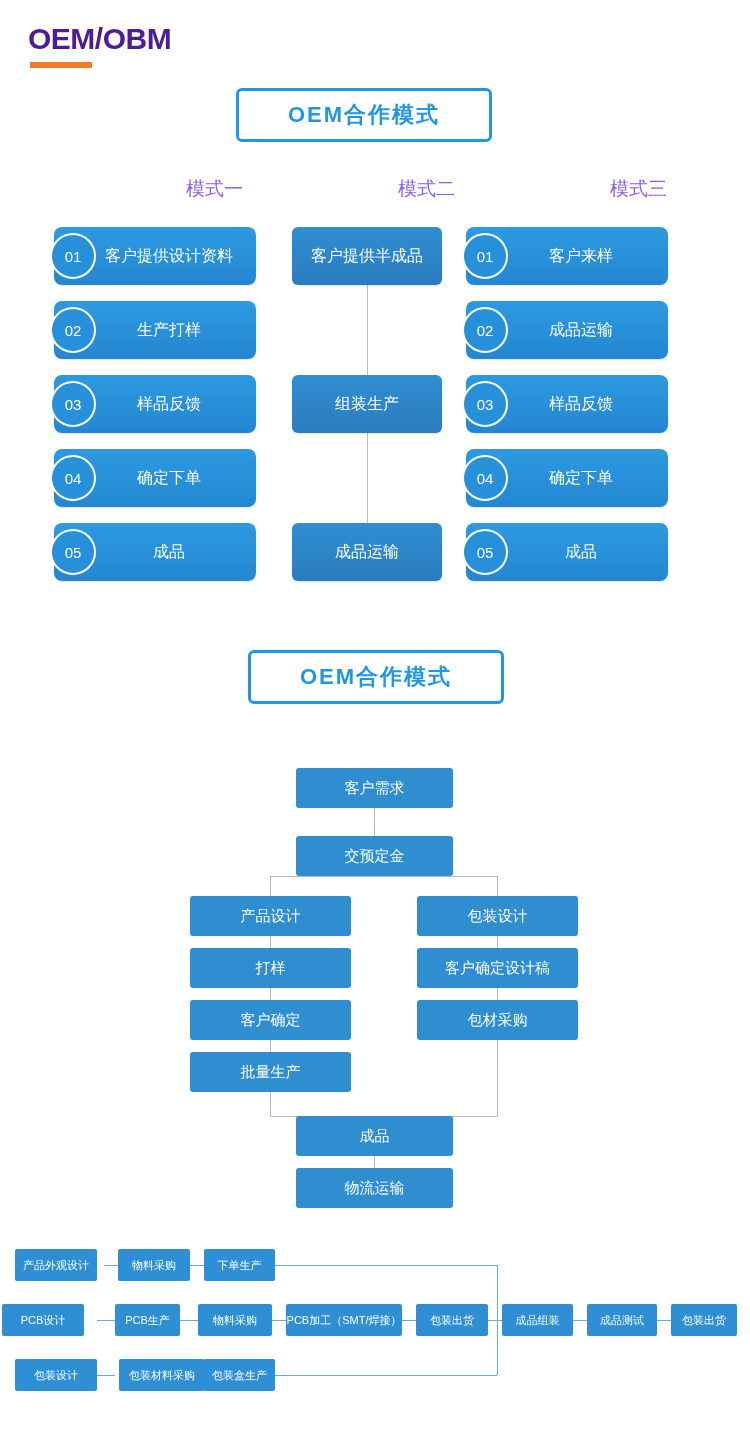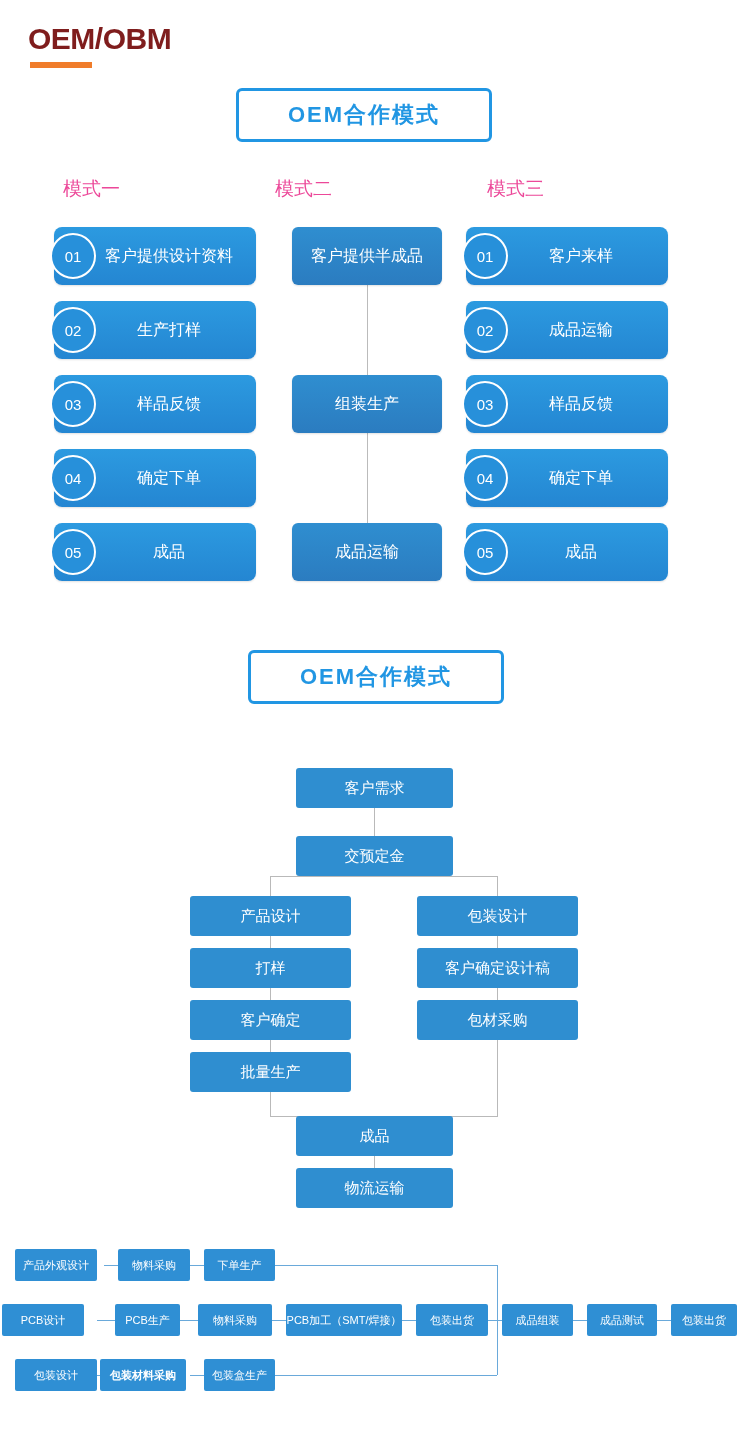--- a/index.html
+++ b/index.html
@@ -14,21 +14,21 @@
     overflow: hidden;
   }
 
   
   .page-title {
     position: absolute;
     left: 28px;
     top: 22px;
     font-size: 30px;
     font-weight: bold;
-    color: #7f1d1d;
+    color: #4c1d95;
     letter-spacing: -0.5px;
   }
   .title-underline {
     position: absolute;
     left: 30px;
     top: 62px;
     width: 62px;
     height: 6px;
     background: #f07c2a;
   }
@@ -47,22 +47,22 @@
     align-items: center;
     justify-content: center;
   }
   #banner1 { left: 236px; top: 88px; width: 256px; height: 54px; }
   #banner2 { left: 248px; top: 650px; width: 256px; height: 54px; }
 
   
   .col-head {
     position: absolute;
     font-size: 19px;
-    color: #ec4899;
-    text-align: left;
+    color: #8b5cf6;
+    text-align: right;
     width: 180px;
   }
   #colhead0 { left: 63px;  top: 176px; }
   #colhead1 { left: 275px; top: 176px; }
   #colhead2 { left: 487px; top: 176px; }
 
   
   .pill {
     position: absolute;
     height: 58px;
@@ -261,14 +261,14 @@
 <div class="b3" style="left:2px;  top:1304px; width:82px;">PCB设计</div>
 <div class="b3" style="left:115px; top:1304px; width:65px;">PCB生产</div>
 <div class="b3" style="left:198px; top:1304px; width:74px;">物料采购</div>
 <div class="b3" style="left:286px; top:1304px; width:116px;">PCB加工（SMT/焊接）</div>
 <div class="b3" style="left:416px; top:1304px; width:72px;">包装出货</div>
 <div class="b3" style="left:502px; top:1304px; width:71px;">成品组装</div>
 <div class="b3" style="left:587px; top:1304px; width:70px;">成品测试</div>
 <div class="b3" style="left:671px; top:1304px; width:66px;">包装出货</div>
 
 <div class="b3" style="left:15px;  top:1359px; width:82px;">包装设计</div>
-<div class="b3" style="left:100px; top:1359px; width:86px;font-weight:bold;">包装材料采购</div>
+<div class="b3" style="left:119px; top:1359px; width:86px;">包装材料采购</div>
 <div class="b3" style="left:204px; top:1359px; width:71px;">包装盒生产</div>
 
 </body></html>

